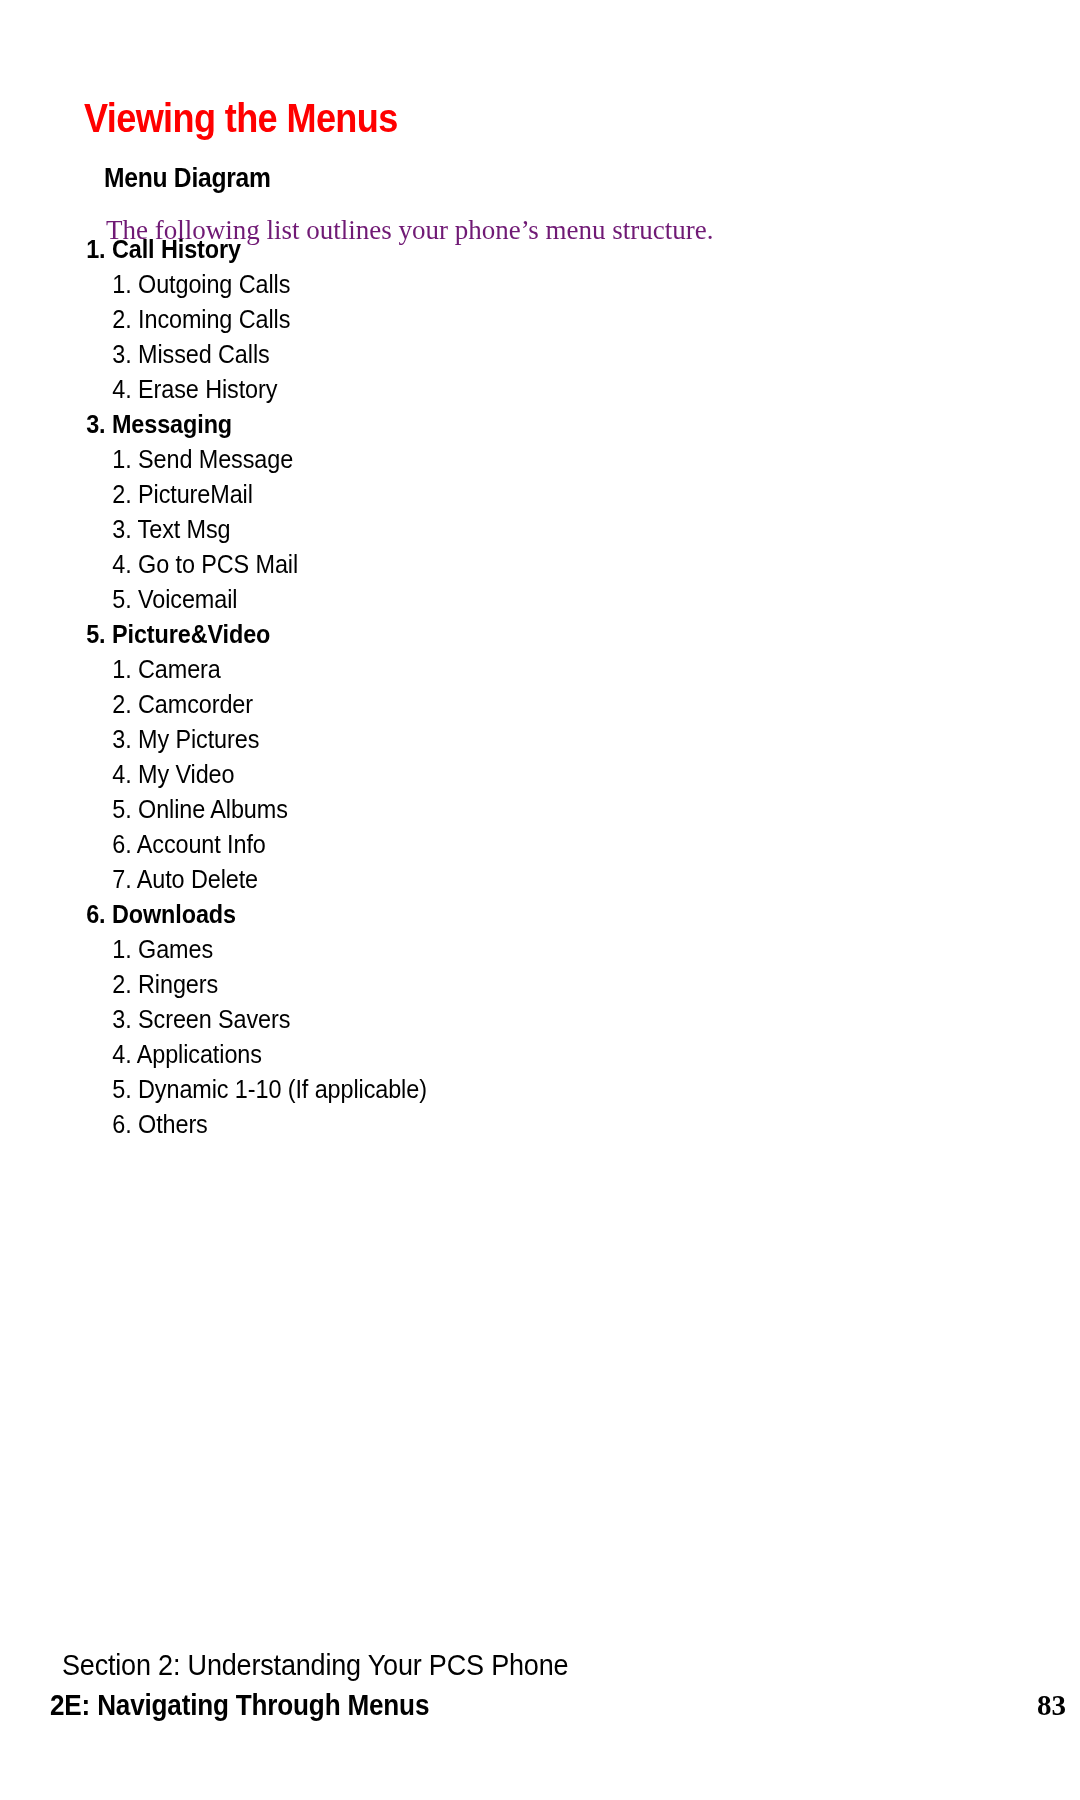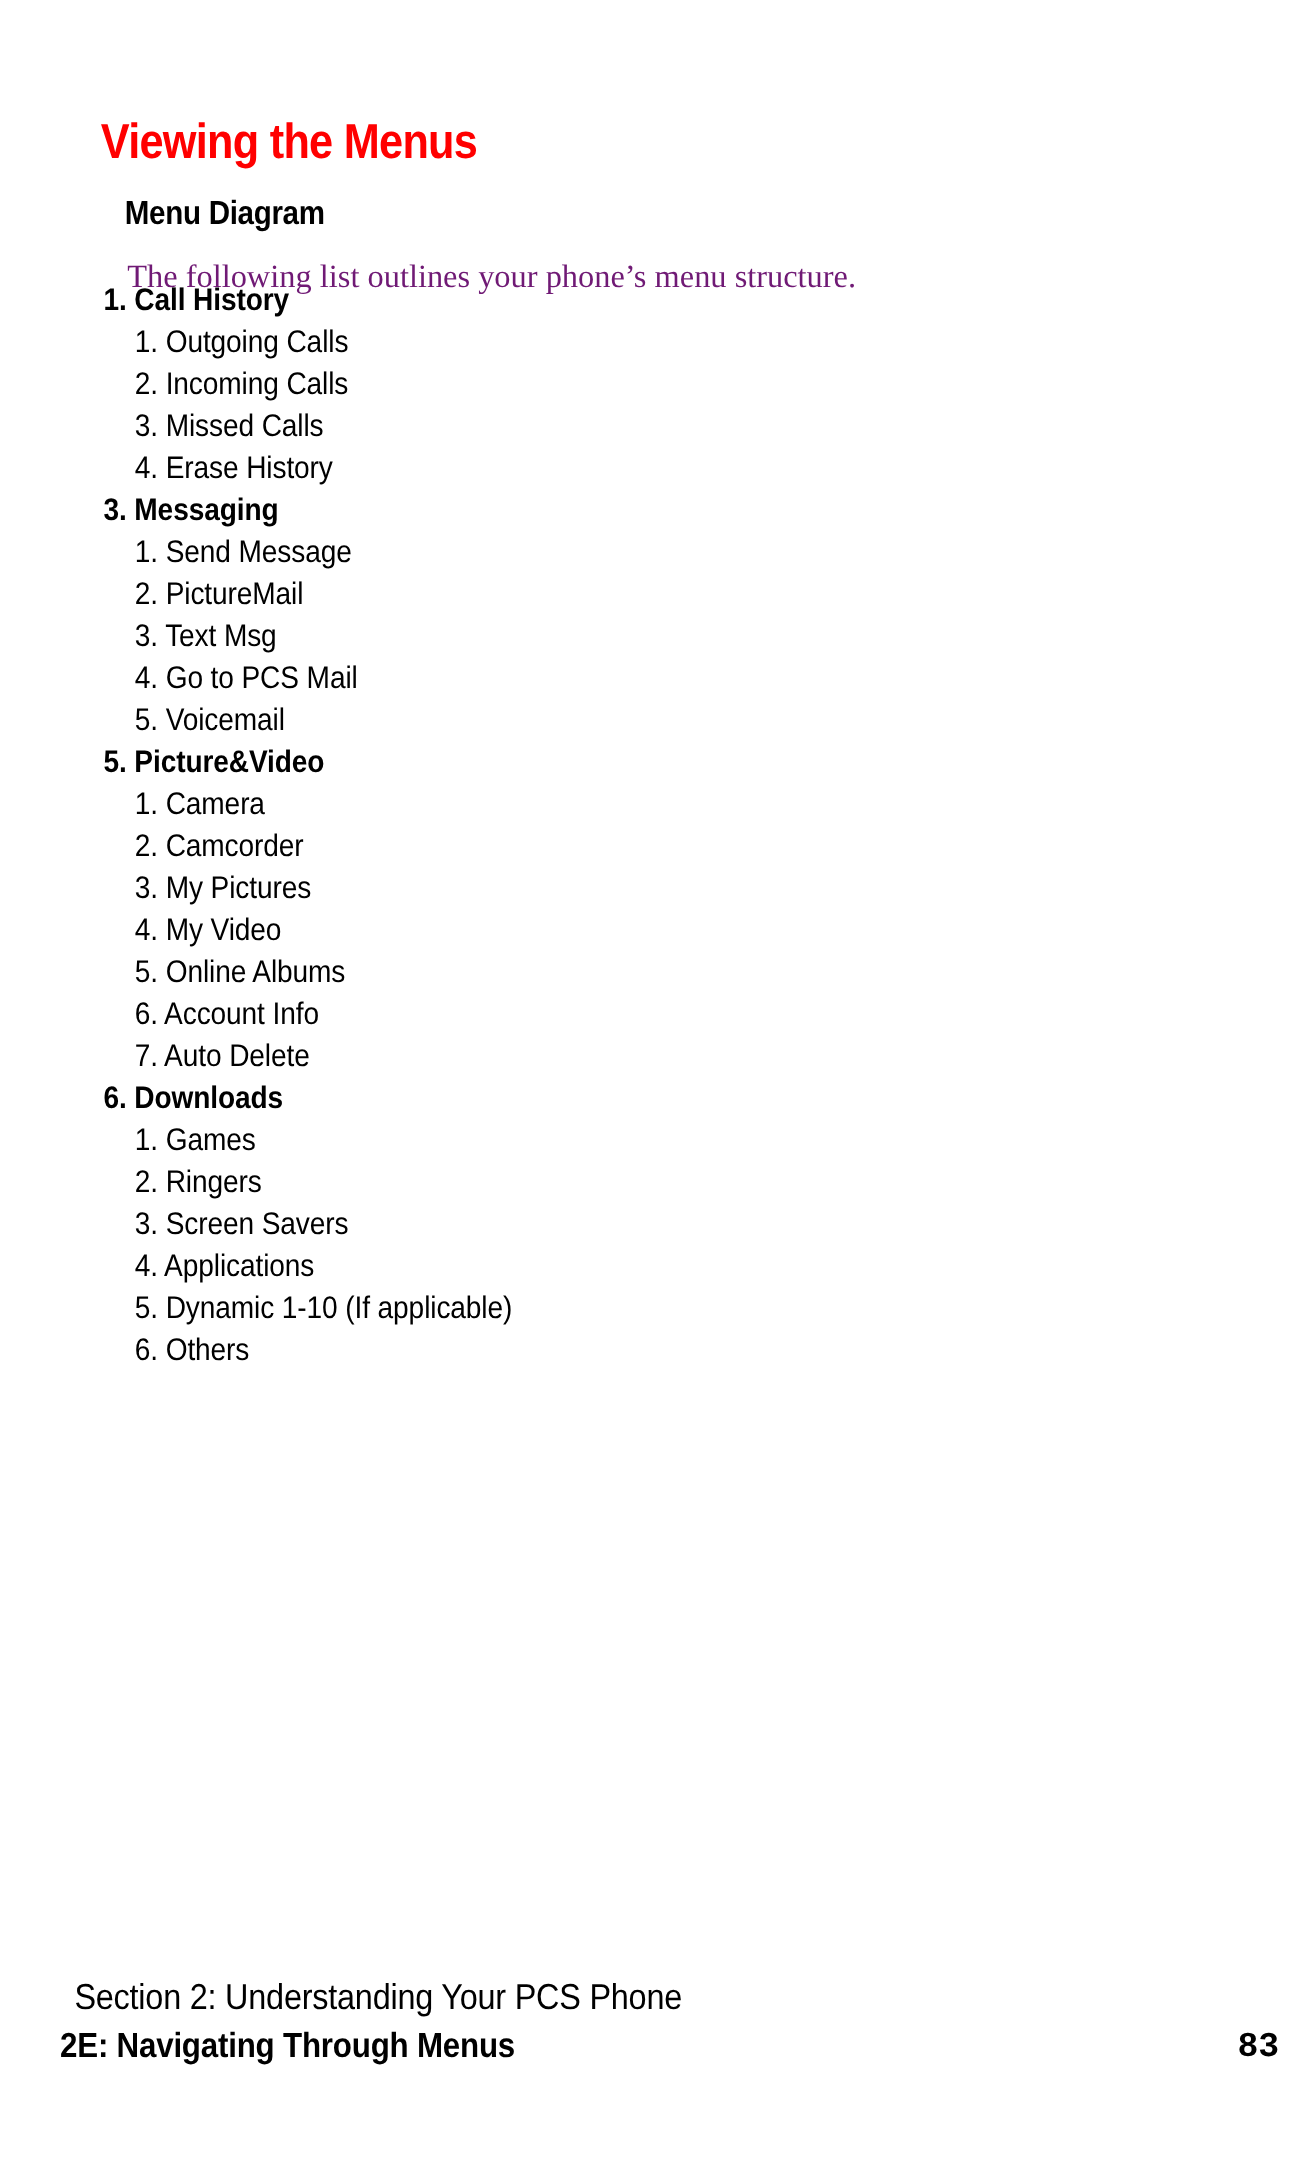--- a/index.html
+++ b/index.html
@@ -137,21 +137,21 @@
     letter-spacing: -0.2px;
     color: #000000;
     transform: scaleX(0.90);
     transform-origin: left center;
     white-space: nowrap;
   }
   .footer-pageno {
     position: absolute;
     right: 62px;
     top: 41px;
-    font-family: Liberation Mono, monospace;
+    font-family: Liberation Serif, serif;
     font-weight: bold;
     font-size: 29px;
     color: #000000;
     white-space: nowrap;
   }
 </style>
 </head>
 <body>
 
 <div class="page">

